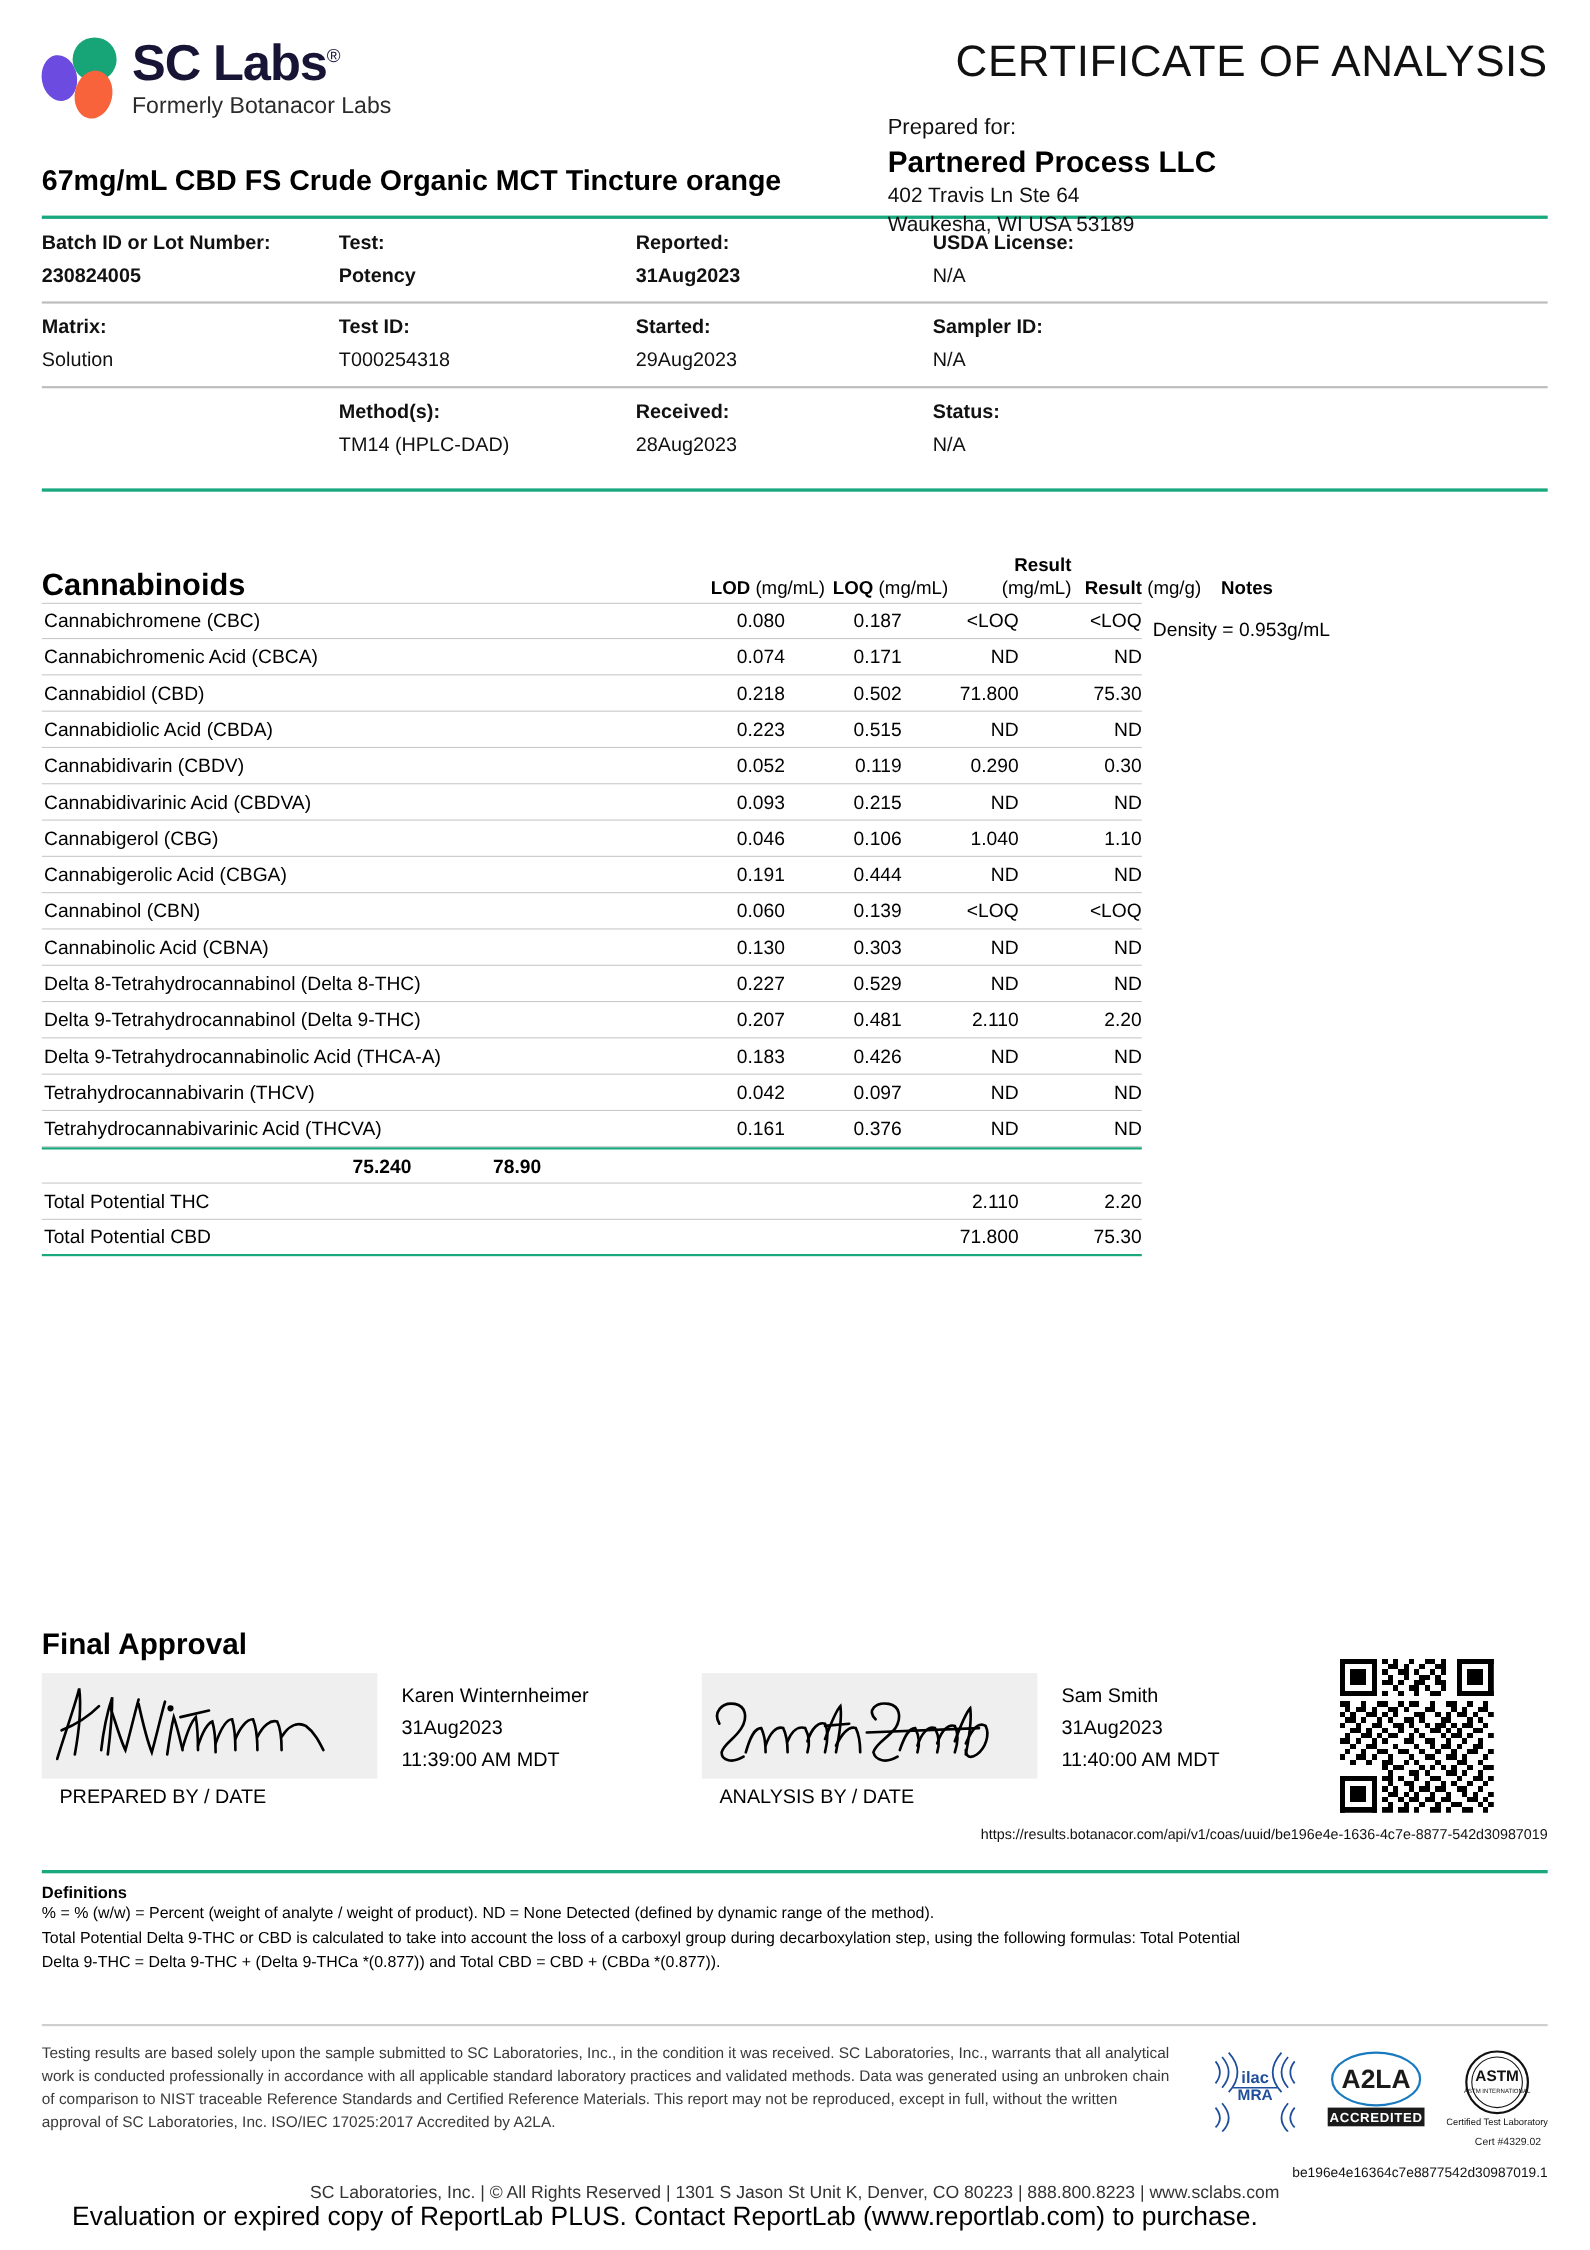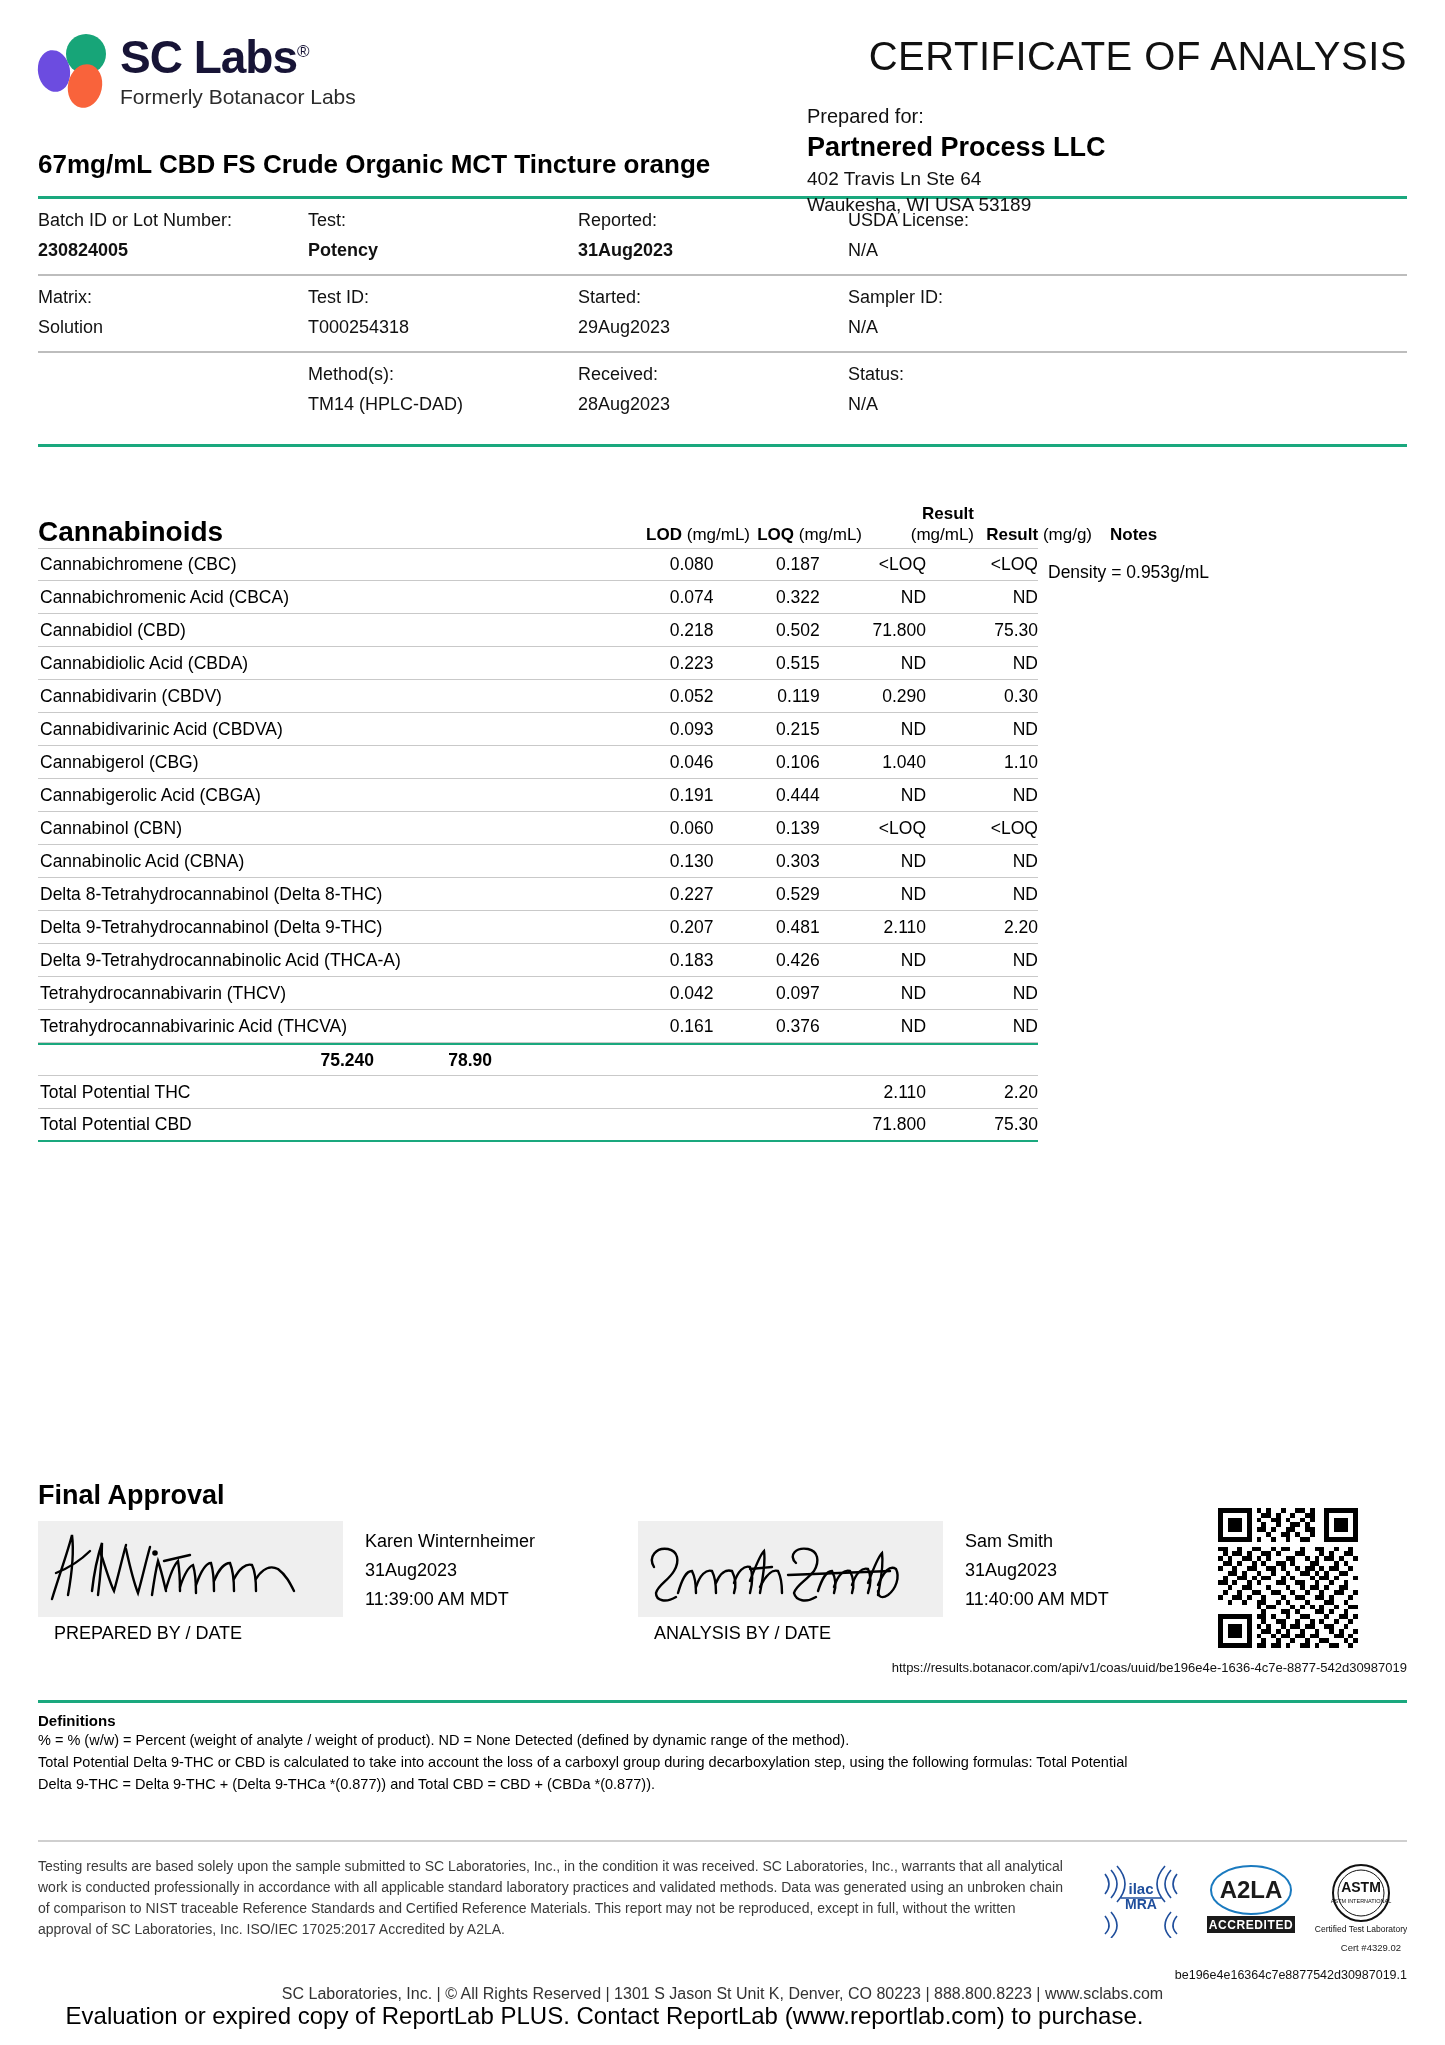--- a/index.html
+++ b/index.html
@@ -42,21 +42,21 @@
   .rule-teal { height:3px; background:#1aa87e; margin-top:16px; }
   .rule-grey { height:2px; background:#bdbdbd; }
   .rule-teal-thin { height:3px; background:#1aa87e; }
 
   .meta-row { display:flex; padding:11px 0 13px 0; }
   .meta-cell { flex:1; padding-right:12px; }
   .meta-cell.c1 { width:270px; flex:none; }
   .meta-cell.c2 { width:270px; flex:none; }
   .meta-cell.c3 { width:270px; flex:none; }
   .meta-cell.c4 { width:260px; flex:none; }
-  .meta-label { font-size:18px; color:#111; }
+  .meta-label { font-size:18px; color:#111;font-weight:bold; }
   .meta-value { font-size:18px; color:#111; margin-top:9px; }
   .meta-value.bold { font-weight:bold; }
 
   
   .cann-wrap { margin-top:56px; position:relative; }
   .cann-head { display:flex; align-items:flex-end; }
   .ch-name { width:600px; font-size:28px; font-weight:bold; }
   .ch-col { width:112px; text-align:right; font-size:17px; padding-bottom:3px; }
   .ch-col.wide { width:118px; }
   .ch-notes { width:150px; text-align:left; font-size:17px; font-weight:bold; padding-bottom:3px; padding-left:18px; }
@@ -232,21 +232,21 @@
         <div class="crow first">
           <div class="c-name">Cannabichromene (CBC)</div>
           <div class="c-val">0.080</div>
           <div class="c-val">0.187</div>
           <div class="c-val">&lt;LOQ</div>
           <div class="c-val wide">&lt;LOQ</div>
         </div>
         <div class="crow">
           <div class="c-name">Cannabichromenic Acid (CBCA)</div>
           <div class="c-val">0.074</div>
-          <div class="c-val">0.322</div>
+          <div class="c-val">0.171</div>
           <div class="c-val">ND</div>
           <div class="c-val wide">ND</div>
         </div>
         <div class="crow">
           <div class="c-name">Cannabidiol (CBD)</div>
           <div class="c-val">0.218</div>
           <div class="c-val">0.502</div>
           <div class="c-val">71.800</div>
           <div class="c-val wide">75.30</div>
         </div>

